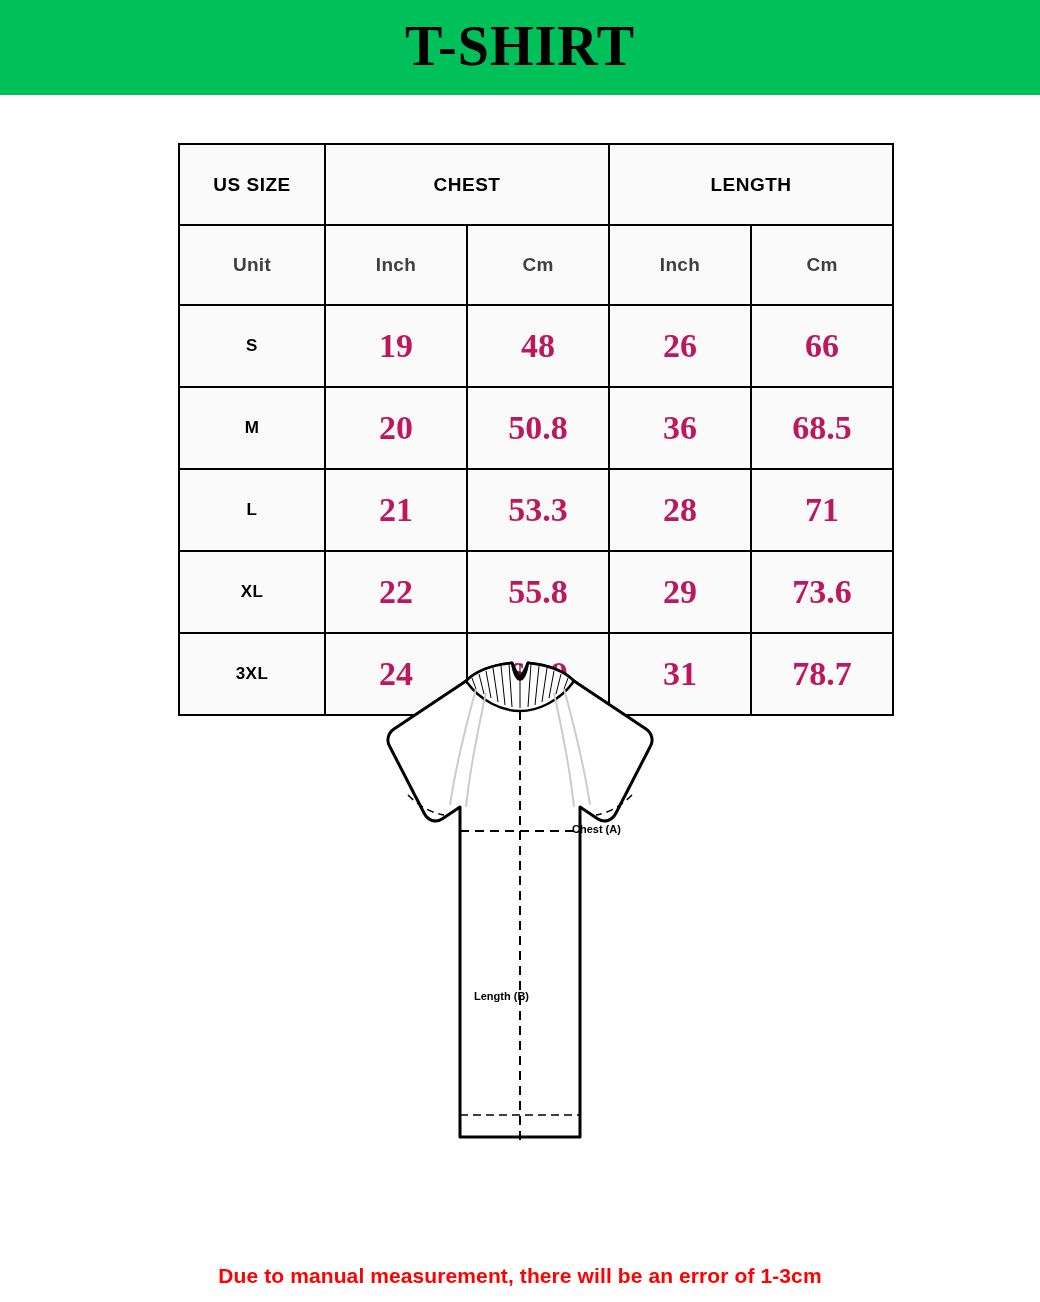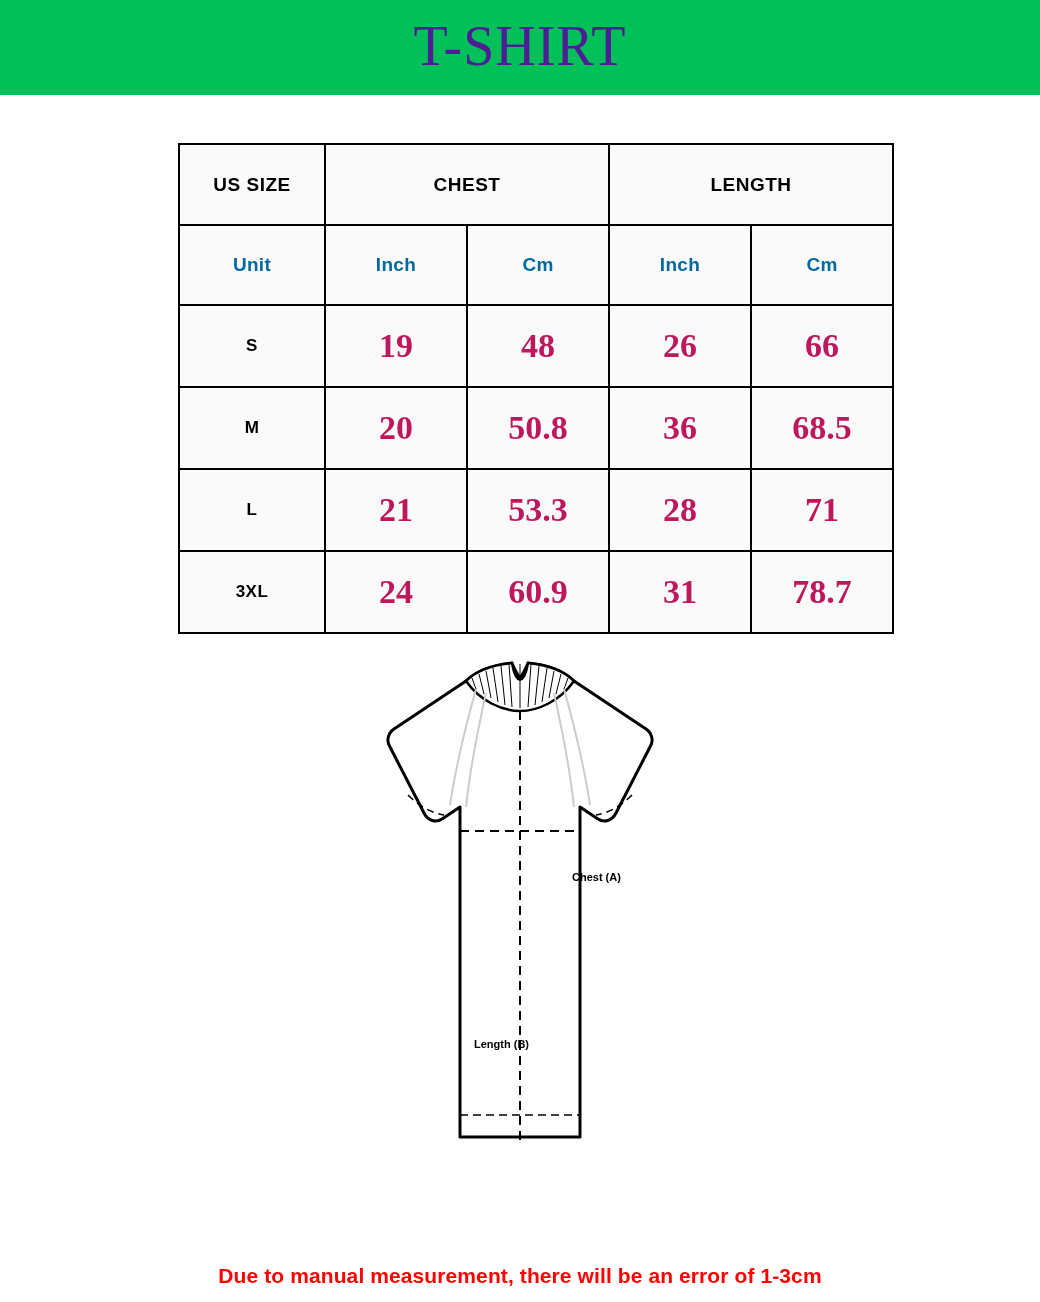--- a/index.html
+++ b/index.html
@@ -23,22 +23,22 @@
     width: 1040px;
     height: 95px;
     background: #00c05a;
     display: flex;
     align-items: center;
     justify-content: center;
   }
   .header-title {
     font-family: "Liberation Serif", serif;
     font-size: 56px;
-    font-weight: 400;
-    color: #4c1d95;
+    font-weight: 700;
+    color: #000000;
     letter-spacing: 1px;
     line-height: 1;
     margin-top: -4px;
   }
 
   
   .table-wrap {
     position: absolute;
     left: 178px;
     top: 143px;
@@ -68,21 +68,21 @@
     font-size: 19px;
     font-weight: 700;
     letter-spacing: 0.5px;
     color: #000;
   }
   .unit-row td {
     height: 54px;
     font-size: 19px;
     font-weight: 700;
     letter-spacing: 0.3px;
-    color: #0369a1;
+    color: #404040;
     margin-top: 44px;
   }
   .data-row td.size-cell {
     height: 56px;
     font-size: 17px;
     font-weight: 700;
     letter-spacing: 0.5px;
     color: #000;
   }
   .data-row td.num-cell {
@@ -103,21 +103,20 @@
   }
   .diagram svg { display: block; }
 
   .dim-label {
     position: absolute;
     font-family: "Liberation Sans", sans-serif;
     font-size: 11px;
     font-weight: 700;
     color: #000;
     white-space: nowrap;
-    margin-top: 48px;
   }
   .chest-label { left: 292px; top: 178px; }
   .length-label { left: 194px; top: 345px; }
 
   
   .footer-note {
     position: absolute;
     left: 0;
     top: 1228px;
     width: 1040px;
@@ -174,20 +173,27 @@
         <td class="num-cell">50.8</td>
         <td class="num-cell">36</td>
         <td class="num-cell">68.5</td>
       </tr>
       <tr class="data-row">
         <td class="size-cell">L</td>
         <td class="num-cell">21</td>
         <td class="num-cell">53.3</td>
         <td class="num-cell">28</td>
         <td class="num-cell">71</td>
+      </tr>
+      <tr class="data-row">
+        <td class="size-cell">XL</td>
+        <td class="num-cell">22</td>
+        <td class="num-cell">55.8</td>
+        <td class="num-cell">29</td>
+        <td class="num-cell">73.6</td>
       </tr>
       <tr class="data-row">
         <td class="size-cell">3XL</td>
         <td class="num-cell">24</td>
         <td class="num-cell">60.9</td>
         <td class="num-cell">31</td>
         <td class="num-cell">78.7</td>
       </tr>
     </tbody>
   </table>

